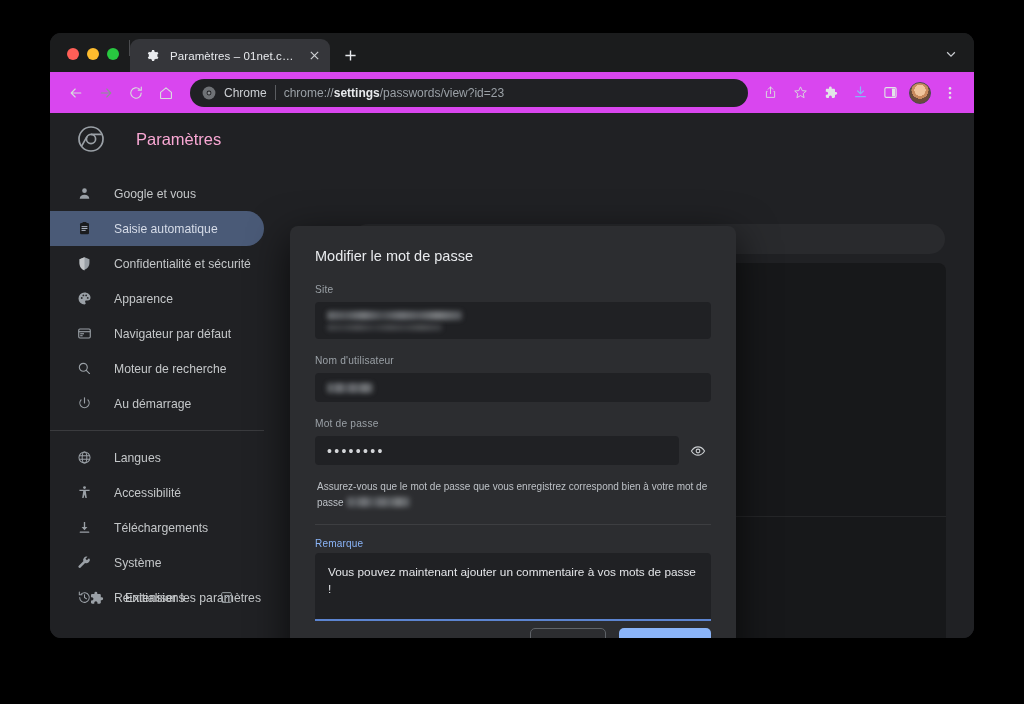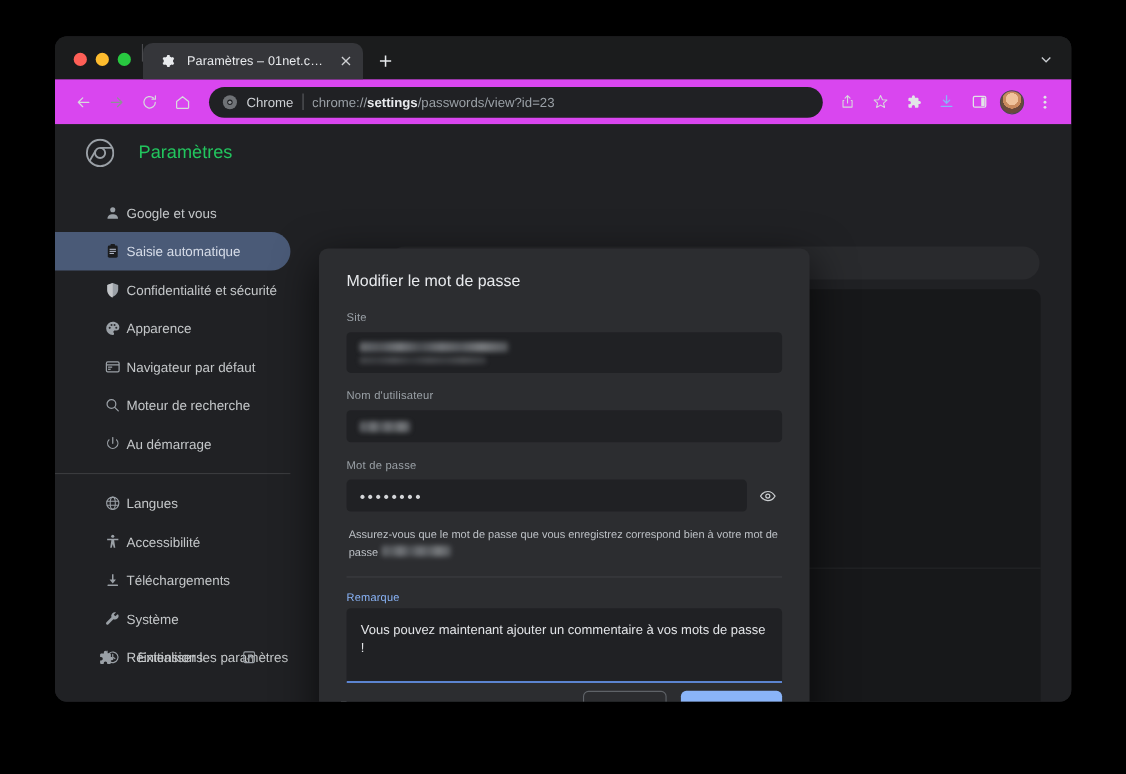--- a/index.html
+++ b/index.html
@@ -132,21 +132,21 @@
     height: 52px;
     display: flex; align-items: center;
     padding-left: 18px;
     gap: 0;
   }
   #chrome-logo {
     width: 26px; height: 26px; flex: 0 0 26px;
     margin-left: 10px;
   }
   #settings-title {
-    font-size: 16.5px; color: #22c55e; margin-left: 22px; white-space: nowrap;
+    font-size: 16.5px; color: #f9a8d4; margin-left: 32px; white-space: nowrap;
   }
   #searchbar {
     position: absolute; left: 303px; top: 111px;
     width: 592px; height: 30px;
     background: #292a2d;
     border-radius: 15px;
     display: flex; align-items: center;
     padding: 0 14px; gap: 14px;
   }
   #searchbar .ph { font-size: 11.5px; color: #8d9195; }
@@ -154,22 +154,22 @@
   
   #sidebar {
     position: absolute;
     left: 0; top: 52px;
     width: 214px; bottom: 0;
     padding-top: 11px;
   }
   .nav-item {
     height: 35px;
     display: flex; align-items: center;
-    padding-left: 44px;
-    gap: 4px;
+    padding-left: 26px;
+    gap: 21px;
     border-radius: 0 18px 18px 0;
     margin-right: 0;
   }
   .nav-item .nv-ico { width: 17px; height: 17px; flex: 0 0 17px; display:flex; align-items:center; justify-content:center; }
   .nav-item .nv-label { font-size: 12.2px; color: #c4c7c9; white-space: nowrap; }
   .nav-item.selected { background: #4a5a77; }
   .nav-item.selected .nv-label { color: #d6dce8; }
   .nav-divider {
     height: 1px; background: #3a3b3e;
     margin: 9px 0 9px 0; width: 214px;

